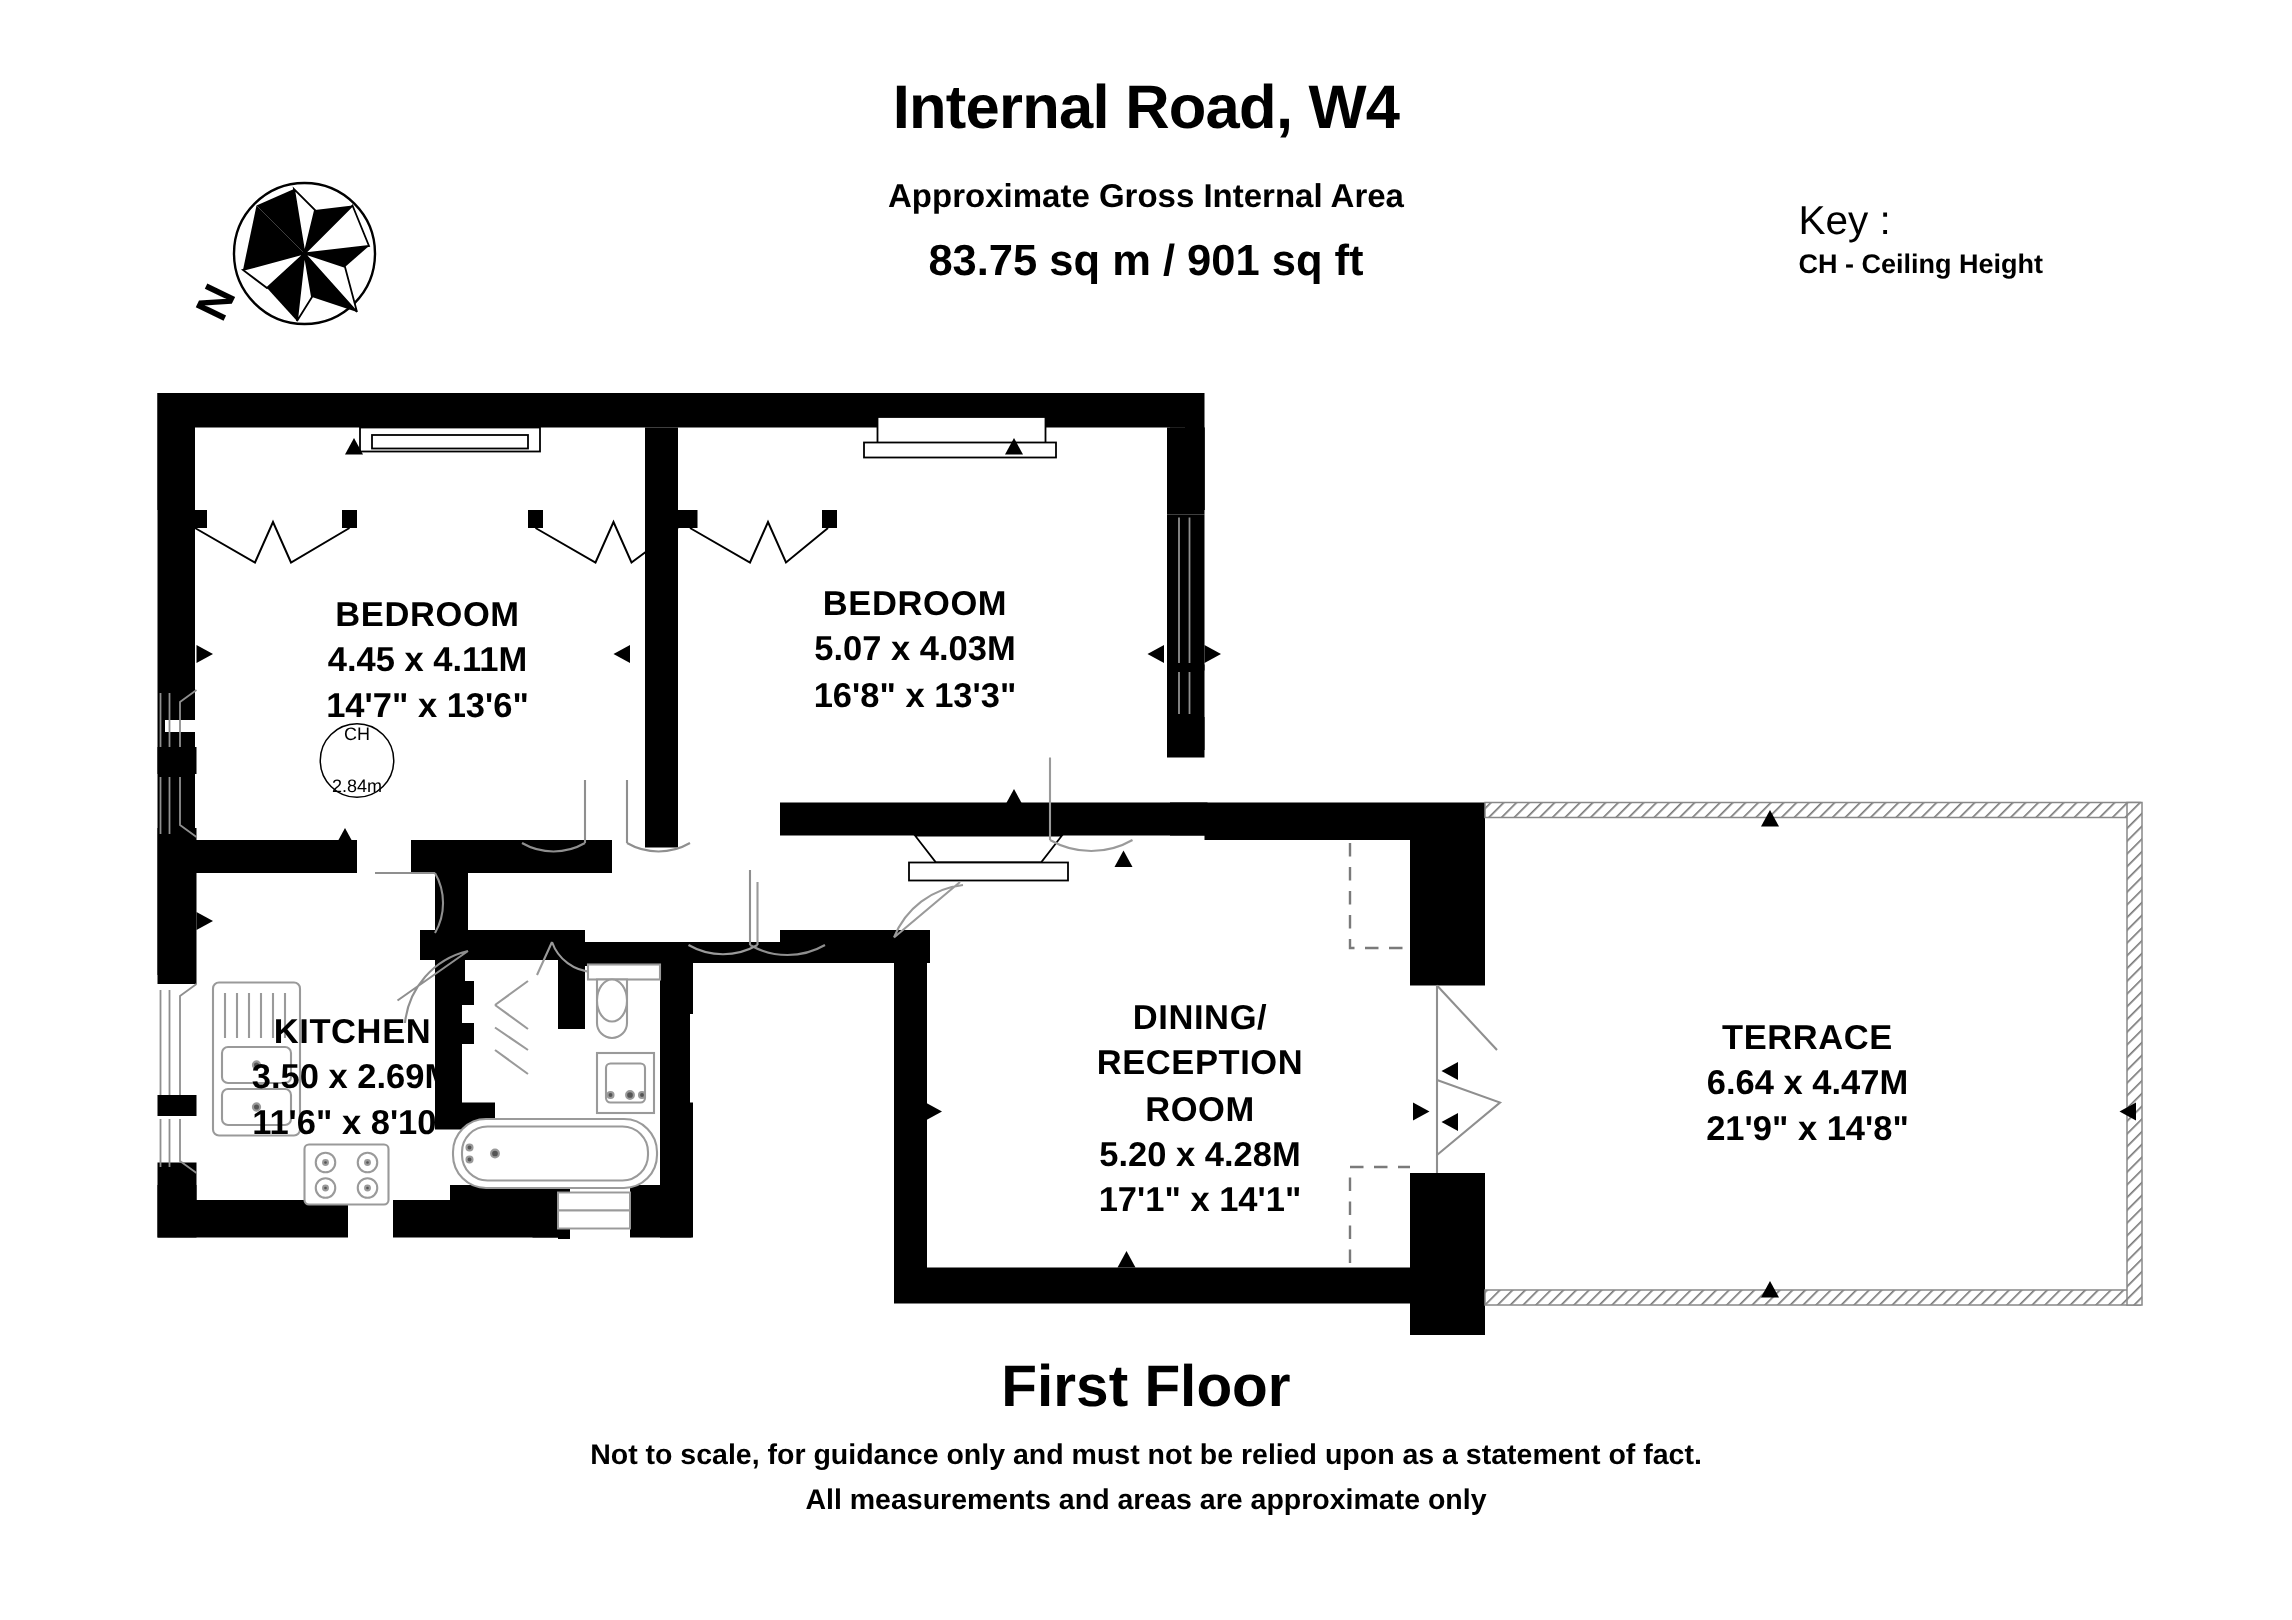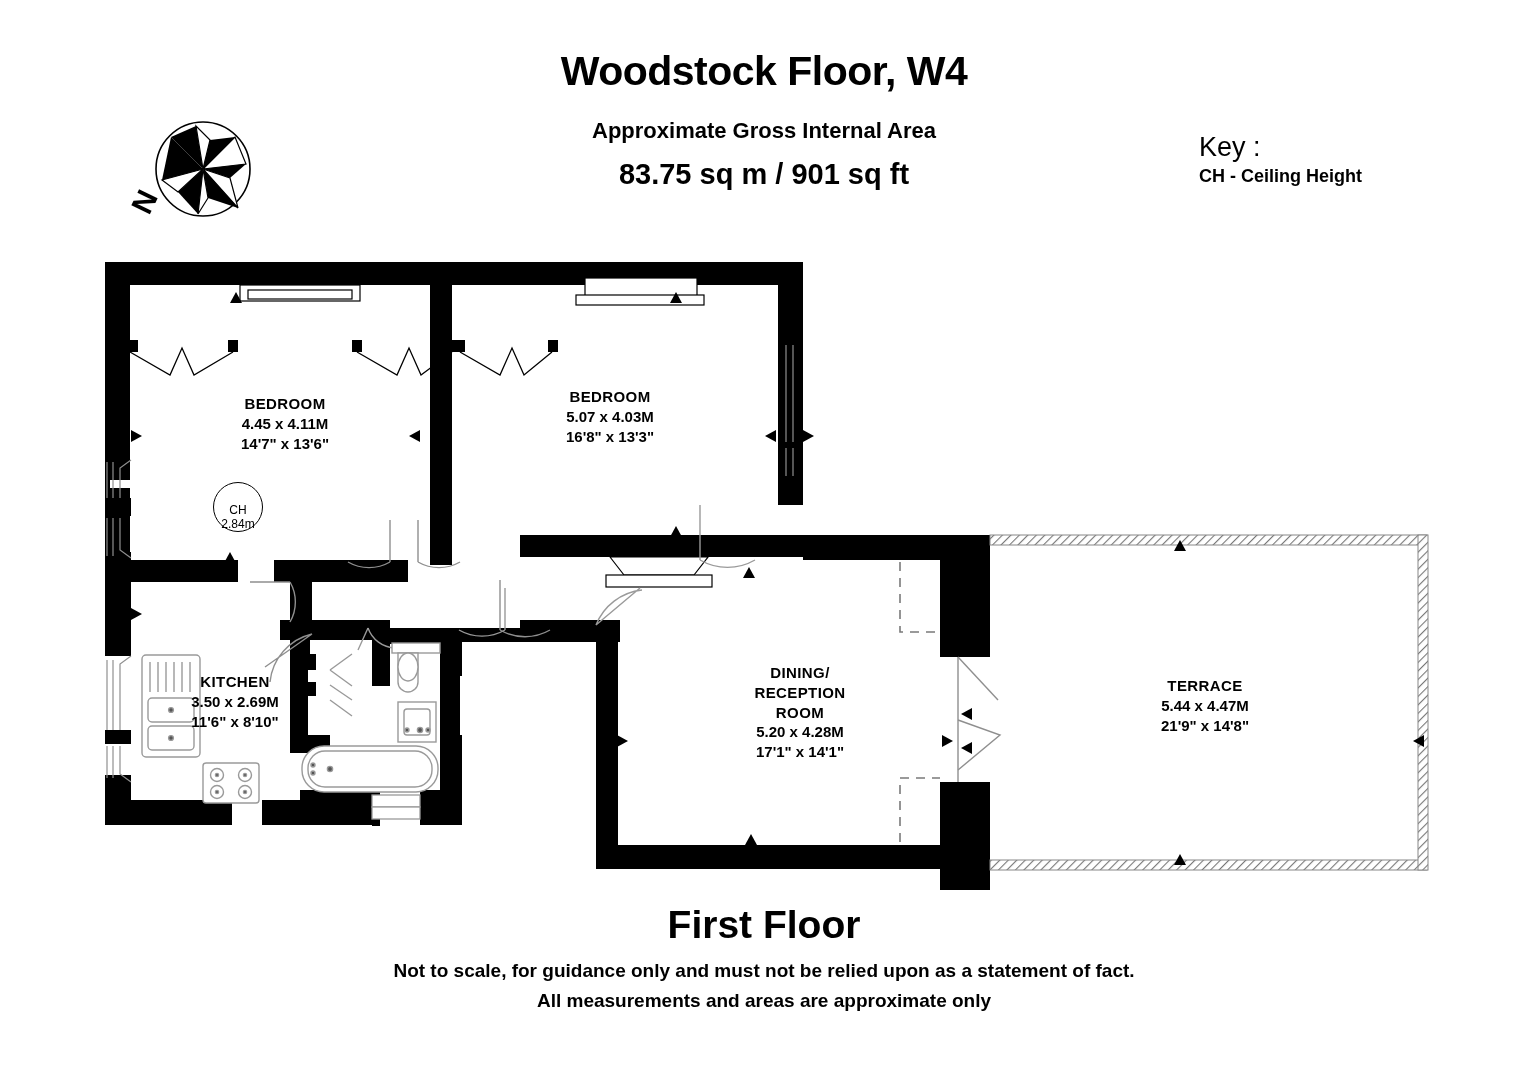--- a/index.html
+++ b/index.html
@@ -22,47 +22,47 @@
   
   #compass{position:absolute;left:138px;top:112px;width:130px;height:115px;}
   #compass-n{position:absolute;left:134px;top:185px;font-size:30px;font-weight:bold;
              transform:rotate(-64deg);transform-origin:center;}
 
   
   #plan{position:absolute;left:0;top:230px;width:1528px;height:660px;}
   #plan svg{display:block;}
 
   
-  .room-label{position:absolute;text-align:center;font-size:15px;font-weight:bold;
+  .room-label{position:absolute;text-align:center;font-size:23px;font-weight:bold;
               line-height:1.32;white-space:nowrap;}
   .room-label .nm{letter-spacing:0.4px;}
   #label-bedroom1{left:150px;top:394px;width:270px;}
   #label-bedroom2{left:475px;top:387px;width:270px;}
   #label-kitchen{left:100px;top:648px;width:270px;margin-top:24px;}
   #label-dining{left:665px;top:663px;width:270px;}
   #label-terrace{left:1070px;top:676px;width:270px;}
 
   #ch-badge{position:absolute;left:213px;top:482px;width:48px;height:48px;
             border:1.4px solid #000;border-radius:50%;display:flex;flex-direction:column;
-            align-items:center;justify-content:flex-end;font-size:12px;line-height:1.12;}
+            align-items:center;justify-content:space-between;font-size:12px;line-height:1.12;}
 
   
   #floor-name{position:absolute;left:364px;top:903px;width:800px;text-align:center;
               font-size:39px;font-weight:bold;}
   #disc1{position:absolute;left:264px;top:960px;width:1000px;text-align:center;
          font-size:19px;font-weight:bold;}
   #disc2{position:absolute;left:264px;top:990px;width:1000px;text-align:center;
          font-size:19px;font-weight:bold;}
 </style>
 </head>
 <body>
 
 <div id="header">
 
-  <div id="plan-title">Woodstock Floor, W4</div>
+  <div id="plan-title">Internal Road, W4</div>
   <div id="area-line1">Approximate Gross Internal Area</div>
   <div id="area-line2">83.75 sq m /  901 sq ft</div>
 
   <div id="key-block">
     <div id="key-title">Key :</div>
     <div id="key-item">CH - Ceiling Height</div>
   </div>
 
   <div id="compass">
     <svg width="130" height="115" viewBox="0 0 130 115">
@@ -340,21 +340,21 @@
 <div class="room-label" id="label-dining">
   <div class="nm">DINING/</div>
   <div class="nm">RECEPTION</div>
   <div class="nm">ROOM</div>
   <div>5.20 x 4.28M</div>
   <div>17'1" x 14'1"</div>
 </div>
 
 <div class="room-label" id="label-terrace">
   <div class="nm">TERRACE</div>
-  <div>5.44 x 4.47M</div>
+  <div>6.64 x 4.47M</div>
   <div>21'9" x 14'8"</div>
 </div>
 
 <div id="ch-badge">
   <span>CH</span>
   <span>2.84m</span>
 </div>
 
 <div id="floor-name">First Floor</div>
 <div id="disc1">Not to scale, for guidance only and must not be relied upon as a statement of fact.</div>

